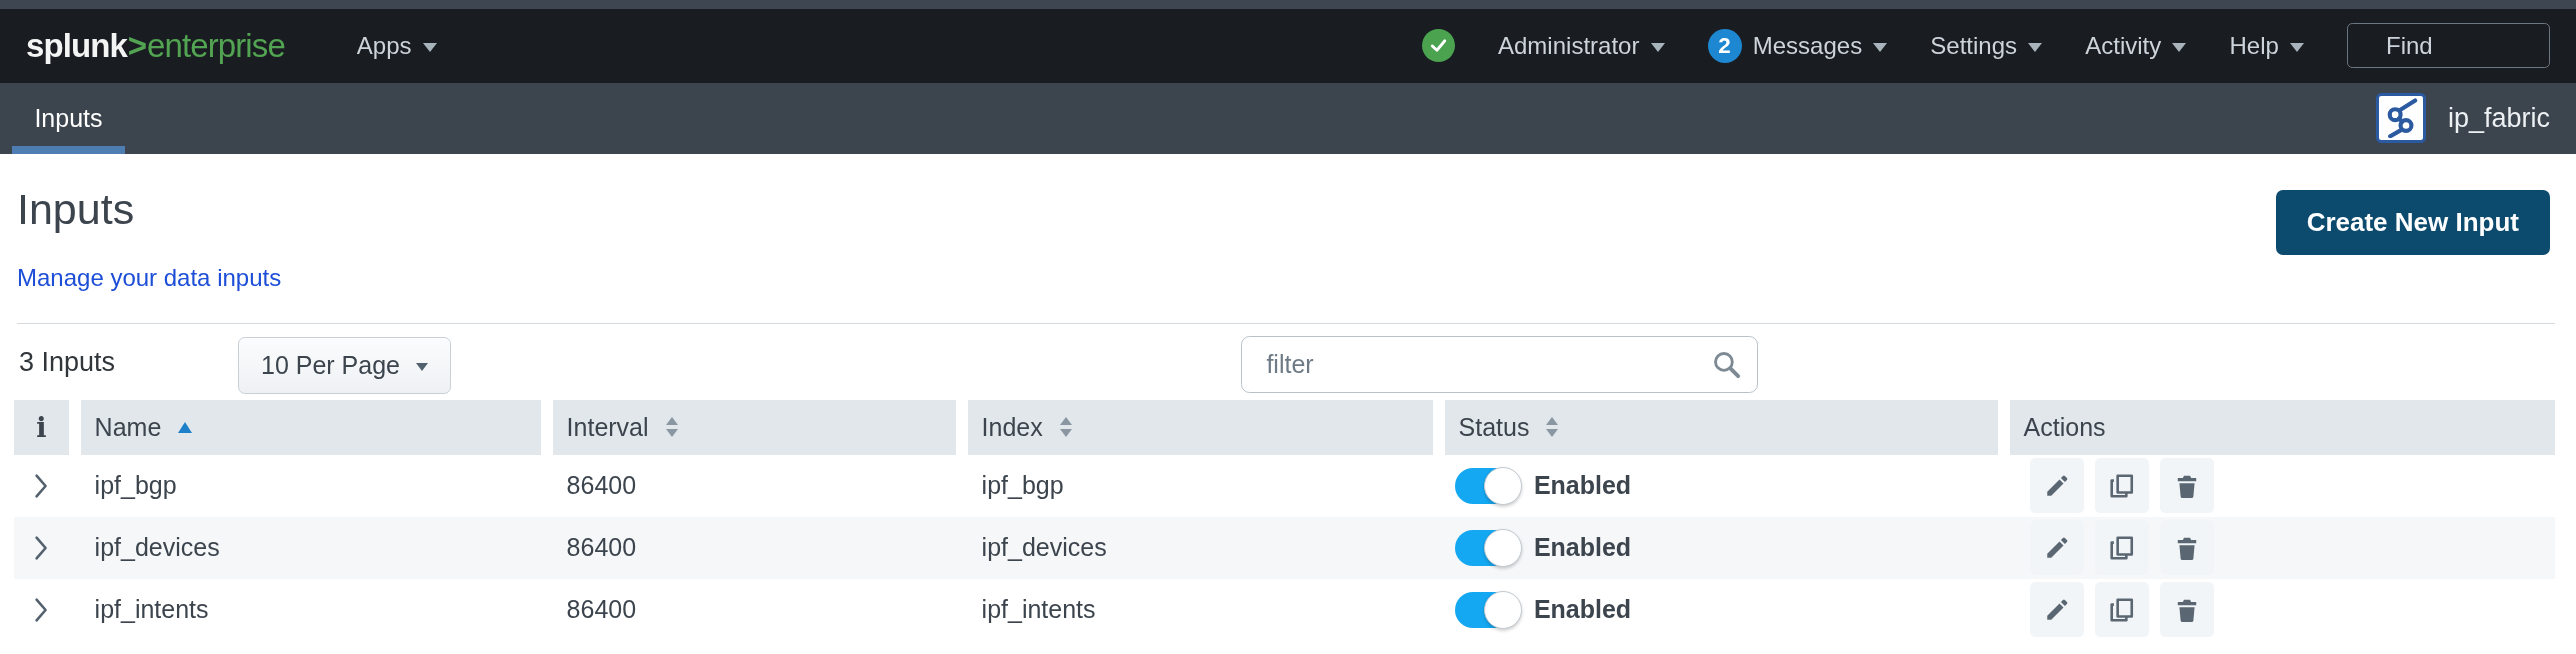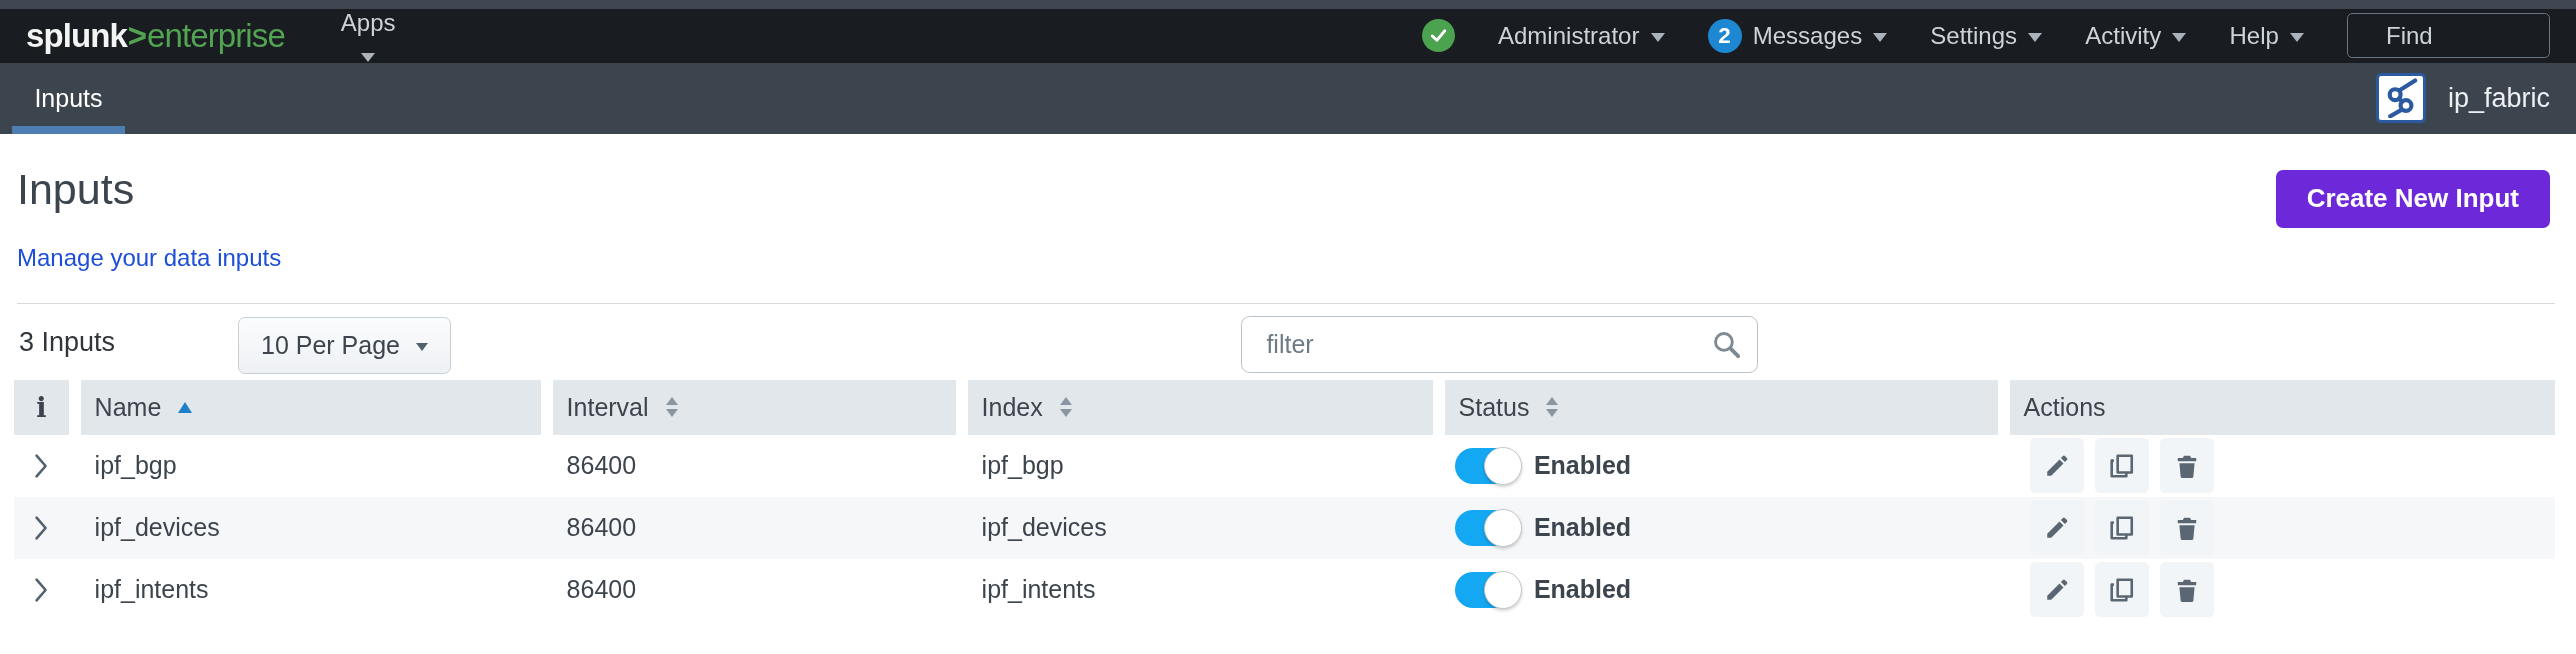--- a/index.html
+++ b/index.html
@@ -3,27 +3,27 @@
 <meta charset="utf-8">
 <style>
   html,body{margin:0;padding:0;}
   body{
     width:2576px;height:655px;overflow:hidden;background:#fff;
     font-family:"Liberation Sans","DejaVu Sans",sans-serif;color:#3c444d;
     -webkit-font-smoothing:antialiased;
   }
   
   .top-strip{height:8.6px;background:#3d4651;}
-  .topbar{height:54px;background:#191c20;display:flex;align-items:center;padding:0 26px;box-sizing:border-box;}
+  .topbar{height:74px;background:#191c20;display:flex;align-items:center;padding:0 26px;box-sizing:border-box;}
   .logo{font-size:33px;display:flex;align-items:baseline;letter-spacing:-0.9px;white-space:nowrap;}
   .logo-splunk{color:#f3f5f5;font-weight:700;}
   .logo-gt{color:#52a352;font-weight:700;margin:0 0.9px;}
   .logo-ent{color:#52a352;font-weight:400;}
   .menu-item{display:flex;align-items:center;gap:11.2px;color:#ccd3da;font-size:24px;cursor:pointer;white-space:nowrap;}
-  .apps{margin-left:56px;flex-direction:column;}
+  .apps{margin-left:72px;}
   .tb-right{margin-left:auto;display:flex;align-items:center;gap:43px;}
   .caret{width:0;height:0;border-left:7.8px solid transparent;border-right:7.8px solid transparent;border-top:9.5px solid #a9b3bb;margin-top:4.3px;}
   .check{width:33px;height:33px;border-radius:50%;background:#4ba24f;display:flex;align-items:center;justify-content:center;}
   .badge{width:34px;height:34px;border-radius:50%;background:#1d87d2;color:#fff;font-size:22.4px;font-weight:700;display:flex;align-items:center;justify-content:center;}
   .find{width:203px;height:45px;border:1.7px solid #6a7681;border-radius:5.2px;background:transparent;
         color:#ccd3da;font-size:24px;padding:0 0 0 38px;box-sizing:border-box;font-family:inherit;outline:none;}
   .find::placeholder{color:#ccd3da;opacity:1;}
   
   .appbar{height:71px;background:#3c444d;display:flex;align-items:stretch;padding:0 26px 0 12px;box-sizing:border-box;}
   .tabs{display:flex;align-items:stretch;}
@@ -31,21 +31,21 @@
   .tab.active{color:#fff;}
   .tab.active::after{content:"";position:absolute;left:0;right:0;bottom:0;height:7.8px;background:#4d7db1;}
   .app-ident{margin-left:auto;display:flex;align-items:center;gap:22.4px;}
   .app-logo{width:50px;height:50px;background:#fff;border:3.4px solid #2b5aa0;border-radius:5.2px;box-sizing:border-box;
             display:flex;align-items:center;justify-content:center;}
   .app-name{font-size:27px;color:#edf1f4;}
   
   .content{position:relative;height:508px;}
   .page-title{position:absolute;left:17px;top:31px;font-size:43px;font-weight:400;color:#3c444d;}
   .page-subtitle{position:absolute;left:17px;top:110px;font-size:24px;color:#1d4ed8;}
-  .create-btn{position:absolute;right:26px;top:36px;height:58px;padding:0 31px;background:#6d28d9;border:none;border-radius:6.9px;
+  .create-btn{position:absolute;right:26px;top:36px;height:65px;padding:0 31px;background:#0c4a6e;border:none;border-radius:6.9px;
               color:#fff;font-size:26px;font-weight:700;display:flex;align-items:center;cursor:pointer;font-family:inherit;}
   .divider{position:absolute;left:17px;right:20.7px;top:169px;height:1.7px;background:#d4dade;}
   .count{position:absolute;left:19px;top:193px;font-size:27px;color:#31363b;}
   .perpage{position:absolute;left:238px;top:183px;height:57px;padding:0 22px;box-sizing:border-box;
            background:linear-gradient(#fbfcfd,#eef1f4);border:1.7px solid #c8d0d6;border-radius:6.9px;
            display:flex;align-items:center;gap:15.5px;font-size:25px;color:#3c444d;cursor:pointer;font-family:inherit;}
   .perpage .caret{border-top-color:#53616e;border-left-width:6.9px;border-right-width:6.9px;border-top-width:8.6px;}
   .filter-box{position:absolute;left:1241px;top:182px;width:517px;height:57px;border:1.7px solid #b9c2c9;border-radius:8.6px;
               box-sizing:border-box;display:flex;align-items:center;padding:0 15.5px 0 22.4px;background:#fff;}
   .filter-box input{flex:1;border:0;outline:0;font-size:25px;color:#3c444d;font-family:inherit;background:transparent;}

